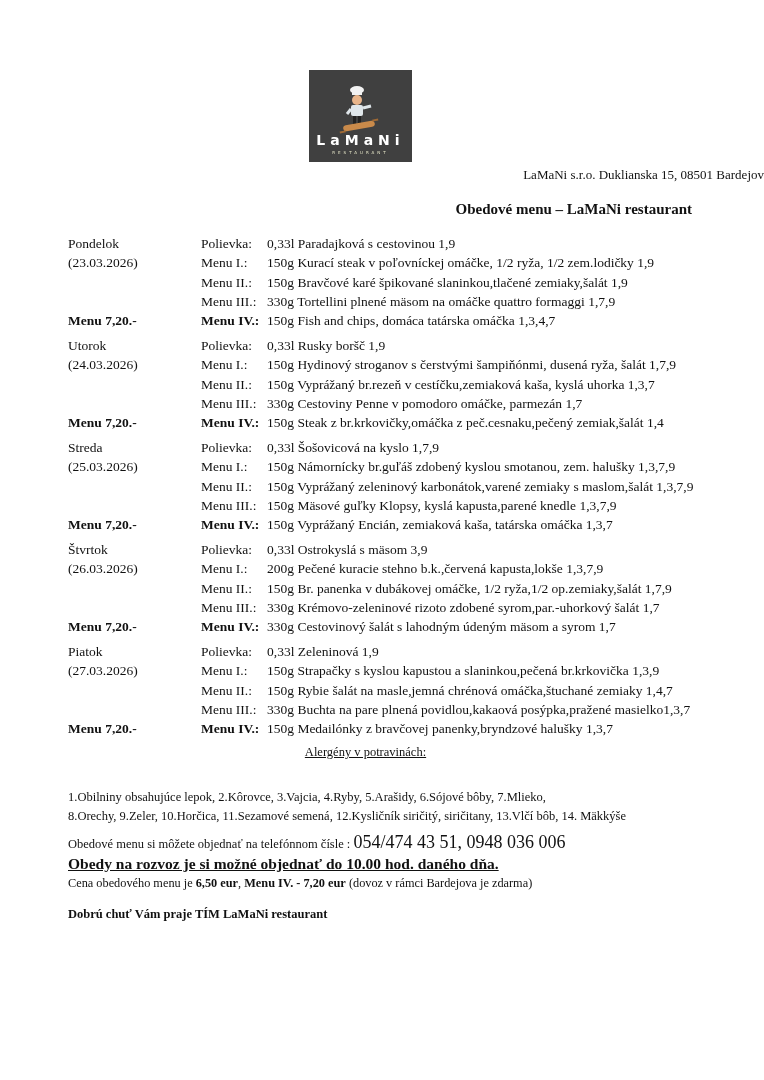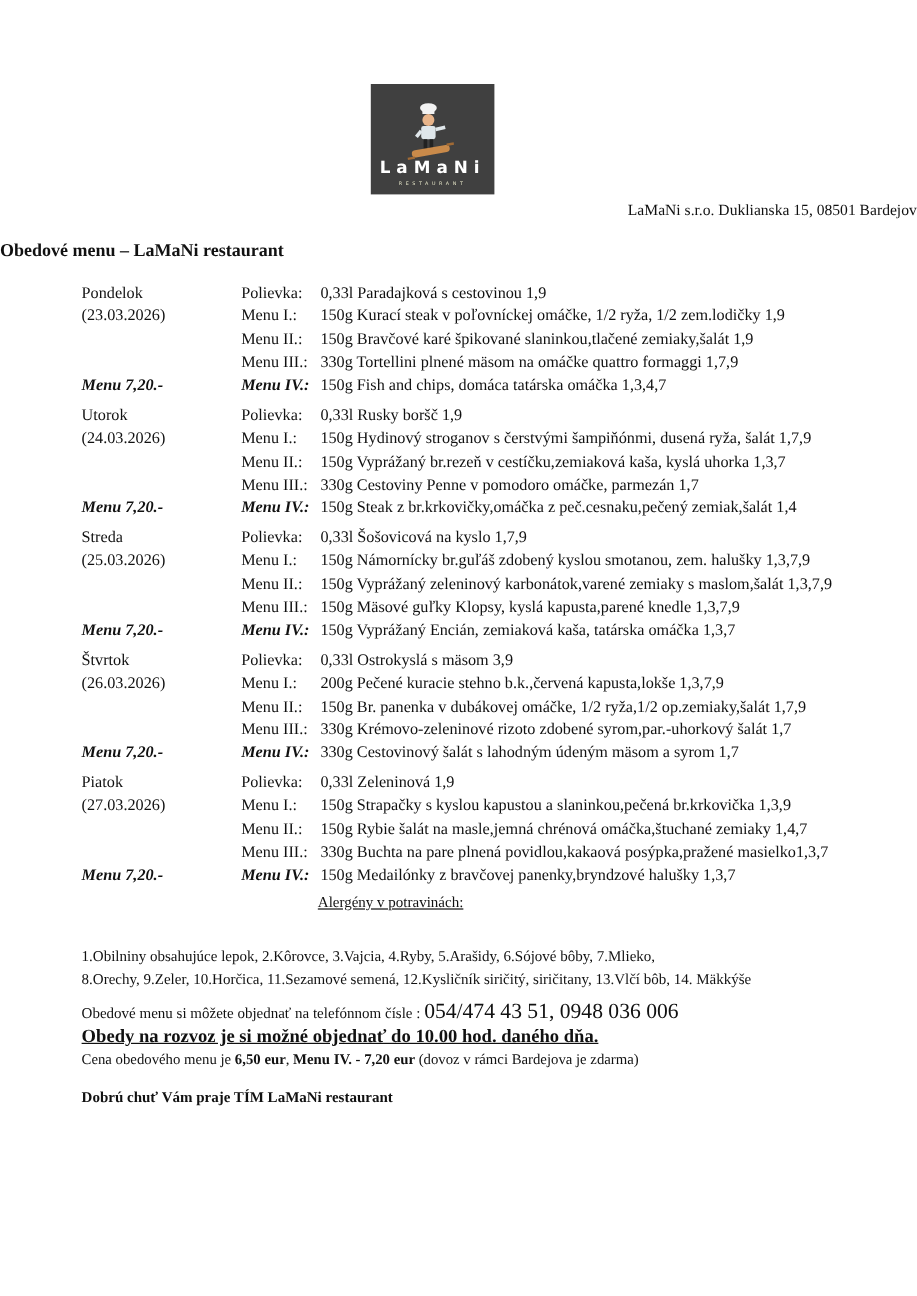--- a/index.html
+++ b/index.html
@@ -12,34 +12,34 @@
   .logo {
     position: absolute; left: 309px; top: 70px; width: 103px; height: 92px;
     background: #404040;
   }
   .logo svg { display: block; }
   .address {
     position: absolute; top: 167px; left: 0; width: 764px; text-align: right;
     font-size: 13px;
   }
   .title {
-    position: absolute; top: 201px; left: 0; width: 692px; text-align: left;
+    position: absolute; top: 201px; left: 0; width: 692px; text-align: right;
     font-weight: bold; font-size: 15px;
   }
   .day {
     position: absolute; left: 68px; width: 680px;
   }
   .row { height: 19.3px; line-height: 19.3px; position: relative; white-space: nowrap; }
   .c1 { position: absolute; left: 0; }
   .c2 { position: absolute; left: 133px; }
   .c3 { position: absolute; left: 199px; font-family: Liberation Serif, serif; }
-  .bold { font-weight: bold; font-style: italic; }
+  .bold { font-weight: bold; }
   .allergen-title {
     position: absolute; top: 745px; left: 0; width: 651px; text-align: center;
-    font-size: 12.5px; text-decoration: underline;
+    font-size: 12.5px; text-decoration: underline; padding-left: 40px;
   }
   .allergen-list {
     position: absolute; top: 788px; left: 68px; font-size: 12.5px; line-height: 19px;
   }
   .order-line {
     position: absolute; top: 832px; left: 68px; font-size: 12.5px; white-space: nowrap;
   }
   .order-line .phone { font-size: 18px; }
   .delivery {
     position: absolute; top: 855px; left: 68px; font-size: 15.5px; font-weight: bold;

